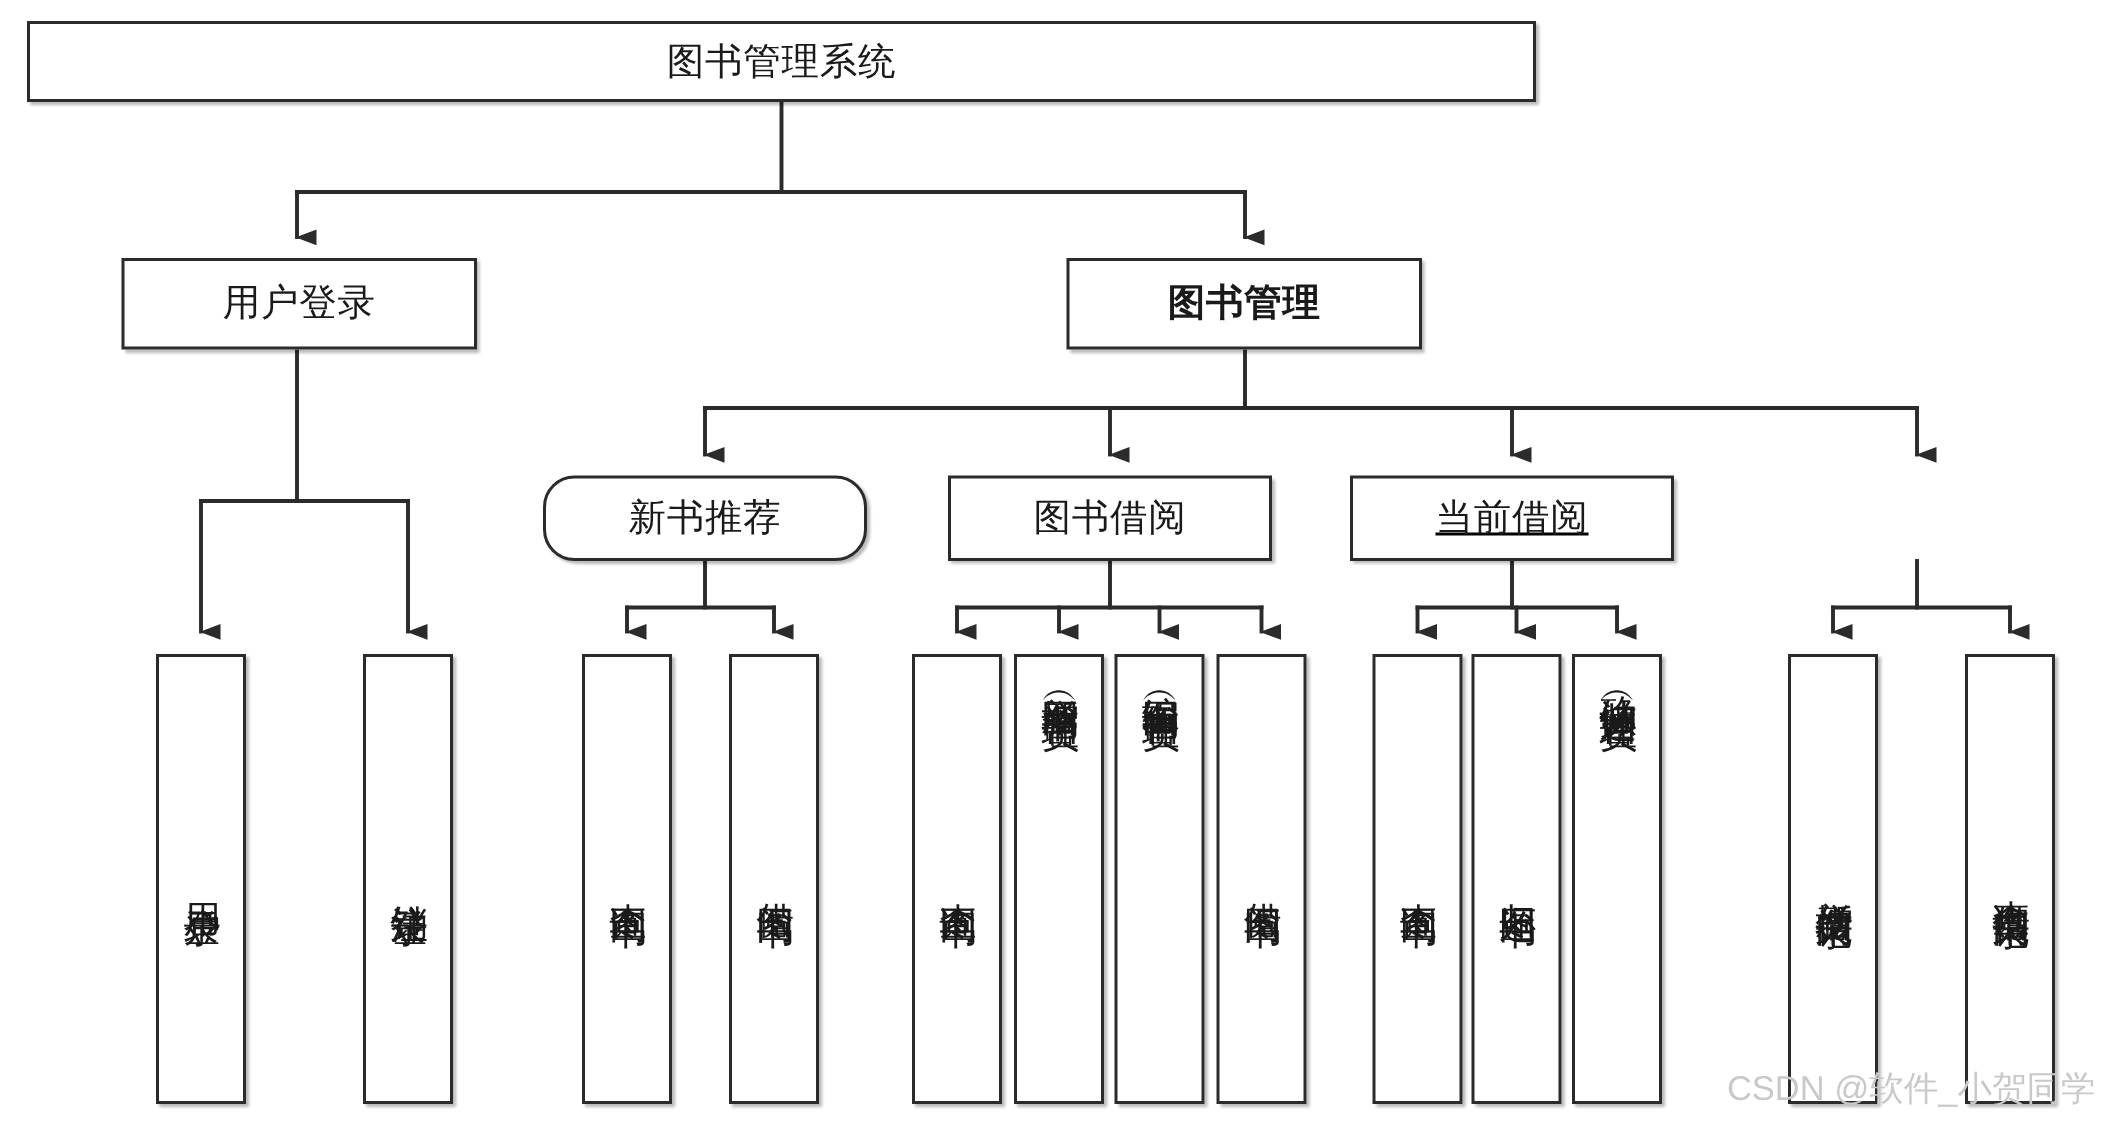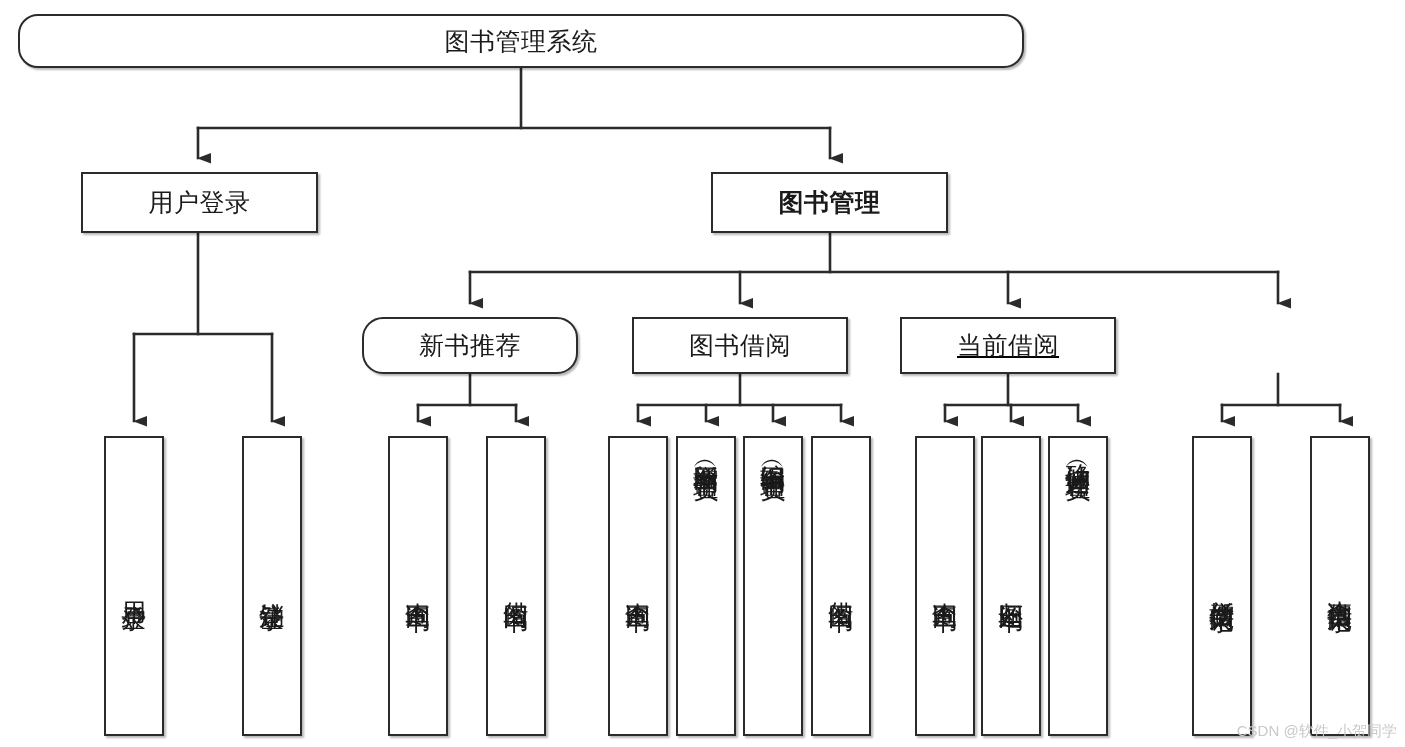--- a/index.html
+++ b/index.html
@@ -62,21 +62,21 @@
     white-space: nowrap;
   }
   .node.vert.centered {
     align-items: center;
     padding-top: 0;
   }
   #watermark {
     position: absolute;
     right: 8px;
     bottom: 6px;
-    font-size: 15px;
+    font-size: 23px;
     color: #c9c9c9;
     white-space: nowrap;
     z-index: 3;
     font-family: "Liberation Sans", "DejaVu Sans", sans-serif;
     text-align: center;
   }
 </style>
 </head>
 <body>
 
@@ -125,21 +125,21 @@
       <path d="M 1011 405 L 1011 421" marker-end="url(#arrow)"></path>
       <path d="M 1078 405 L 1078 421" marker-end="url(#arrow)"></path>
 
       <path d="M 1278 374 L 1278 405"></path>
       <path d="M 1222 405 L 1340 405"></path>
       <path d="M 1222 405 L 1222 421" marker-end="url(#arrow)"></path>
       <path d="M 1340 405 L 1340 421" marker-end="url(#arrow)"></path>
     </g>
   </svg>
 
-  <div class="node horiz" style="left:18px; top:14px; width:1006px; height:54px;border-radius:20px;">
+  <div class="node horiz" style="left:18px; top:14px; width:1006px; height:54px;">
     <span class="label">图书管理系统</span>
   </div>
 
   <div class="node horiz" style="left:81px; top:172px; width:237px; height:61px;">
     <span class="label">用户登录</span>
   </div>
 
   <div class="node horiz" style="left:711px; top:172px; width:237px; height:61px;font-weight:bold;">
     <span class="label">图书管理</span>
   </div>

